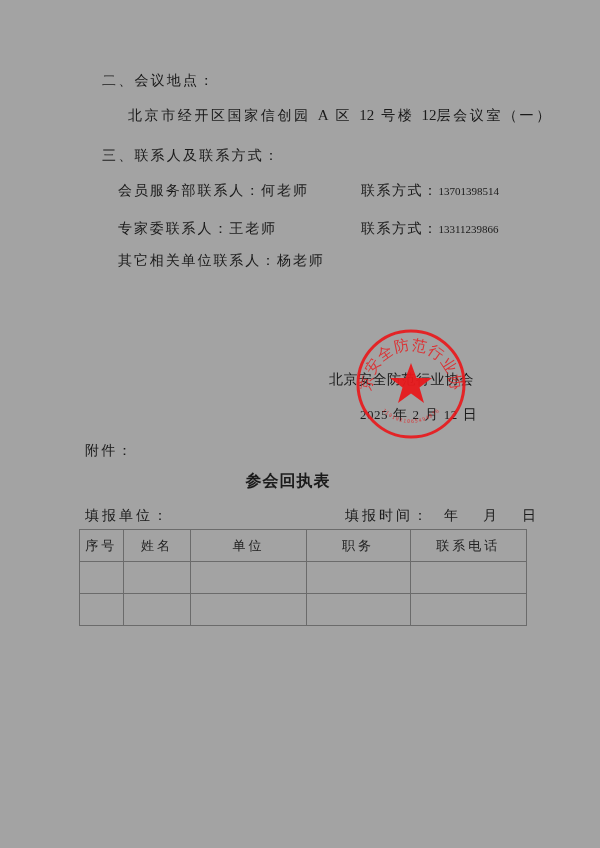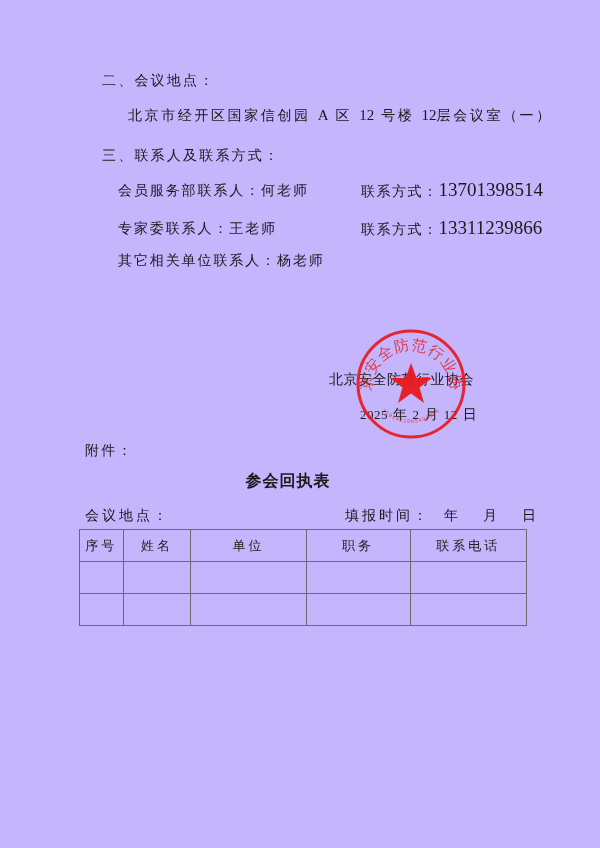--- a/index.html
+++ b/index.html
@@ -12,34 +12,34 @@
       height: 848px;
       position: relative;
       overflow: hidden;
       font-family: "DejaVu Serif", "Liberation Serif", serif;
       color: #1a1a1a;
     }
     .page {
       position: absolute;
       left: 0; top: 0;
       width: 600px; height: 848px;
-      background: #c4b5fd;
+      background: #a3a3a3;
     }
     .line {
       position: absolute;
       font-size: 14px;
       line-height: 18px;
       white-space: nowrap;
       letter-spacing: 2.2px;
     }
     .heading { left: 102px; }
     .addr { left: 128px; top: 106px; letter-spacing: 2.6px; }
     .contact-name { left: 118px; letter-spacing: 1.9px; }
     .contact-phone { left: 361px; letter-spacing: 1.5px; }
-    .contact-phone .num { letter-spacing: 0; font-family: "Liberation Serif", serif; font-size: 19px; }
+    .contact-phone .num { letter-spacing: 0; font-family: "Liberation Serif", serif; font-size: 11px; }
     .addr .latin { font-family: "Liberation Serif", serif; font-size: 15px; letter-spacing: 0; }
 
     .sign-org { left: 329px; top: 370px; letter-spacing: 0.5px; }
     .sign-date { left: 360px; top: 405px; letter-spacing: 0.5px; }
     .sign-date .num { font-family: Liberation Serif, serif; font-size: 13px; }
 
     .attach { left: 85px; top: 441px; }
     .form-title {
       position: absolute;
       left: 0; width: 576px; top: 471px;
@@ -132,21 +132,21 @@
     </text>
     <polygon fill="#e8191c" opacity="0.95" points="56,35 61.5,50 77,50 64.5,59.5 69,75 56,65.5 43,75 47.5,59.5 35,50 50.5,50"></polygon>
     <text font-family="DejaVu Sans Mono, monospace" font-size="5" fill="#e8191c" opacity="0.75" letter-spacing="1">
       <textPath href="#arcBottom" startOffset="50%" text-anchor="middle">1101021065494876</textPath>
     </text>
   </svg>
 
   <div class="line attach">附件：</div>
   <div class="form-title">参会回执表</div>
 
-  <div class="line fill-unit">会议地点：</div>
+  <div class="line fill-unit">填报单位：</div>
   <div class="line fill-time">
     <span>填报时间：</span><span class="gap-y">年</span><span class="gap-m">月</span><span class="gap-d">日</span>
   </div>
 
   <table class="reply">
     <thead>
       <tr>
         <th class="c1">序号</th>
         <th class="c2">姓名</th>
         <th class="c3">单位</th>

